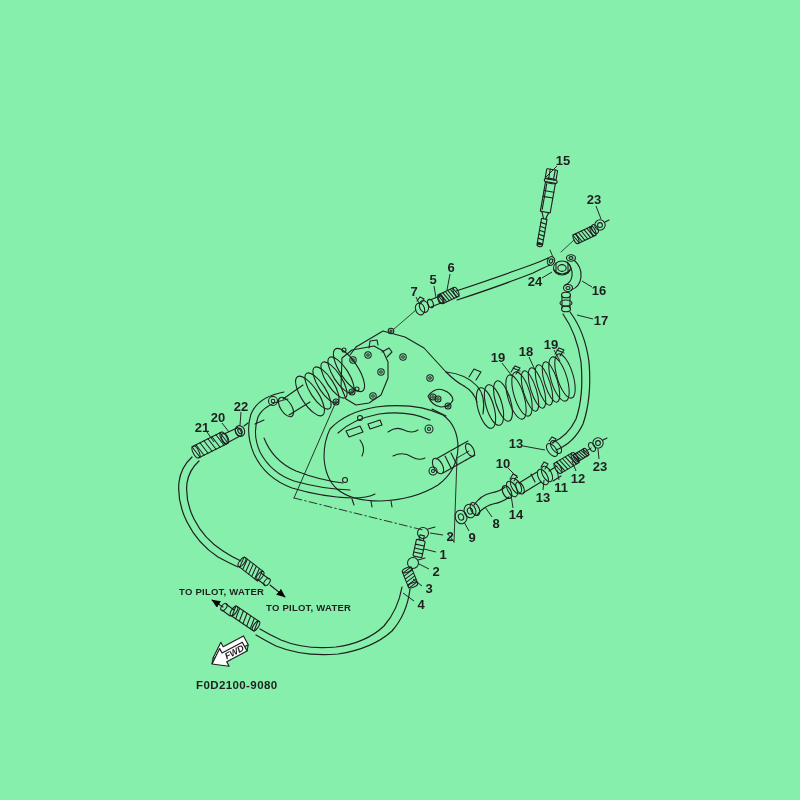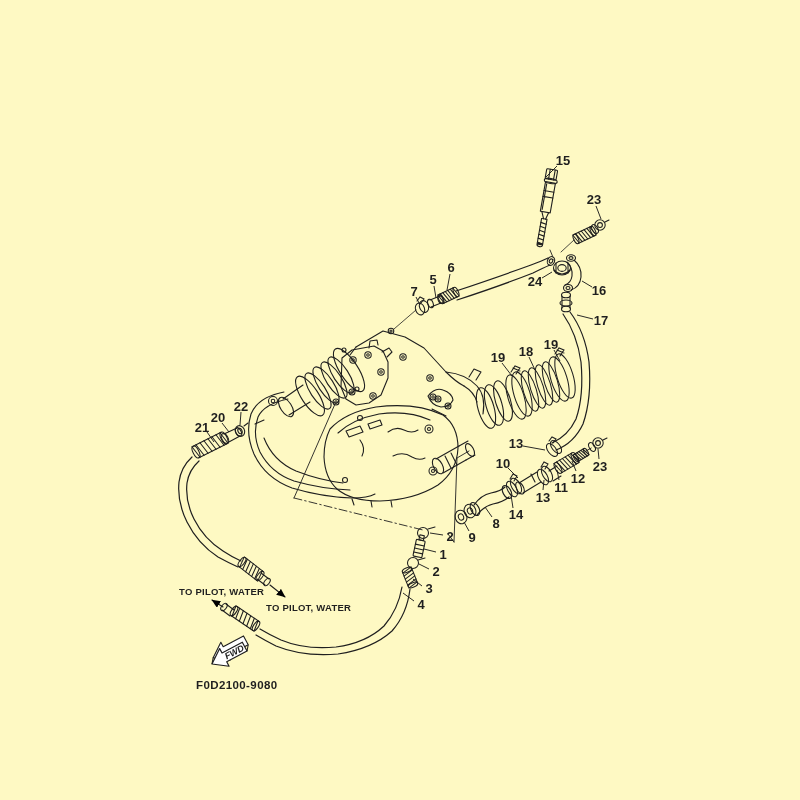--- a/index.html
+++ b/index.html
@@ -1,16 +1,16 @@
 <!DOCTYPE html>
 <html><head>
 <meta charset="utf-8">
 <style>
   html,body{margin:0;padding:0;background:#fff;}
-  #stage{position:relative;width:800px;height:800px;background:#fef9c3;overflow:hidden;
+  #stage{position:relative;width:800px;height:800px;background:#86efac;overflow:hidden;
          font-family:"Liberation Sans", sans-serif;}
   svg{display:block;}
   text{font-family:"Liberation Sans", sans-serif;}
   .callout-num{font-size:13px;font-weight:bold;}
   .pilot-label{font-size:9.5px;font-weight:bold;letter-spacing:.25px;}
   .part-code{font-size:11.5px;font-weight:bold;letter-spacing:.4px;}
   .fwd-text{font-size:9px;font-weight:bold;font-style:italic;}
 </style>
 </head>
 <body>

